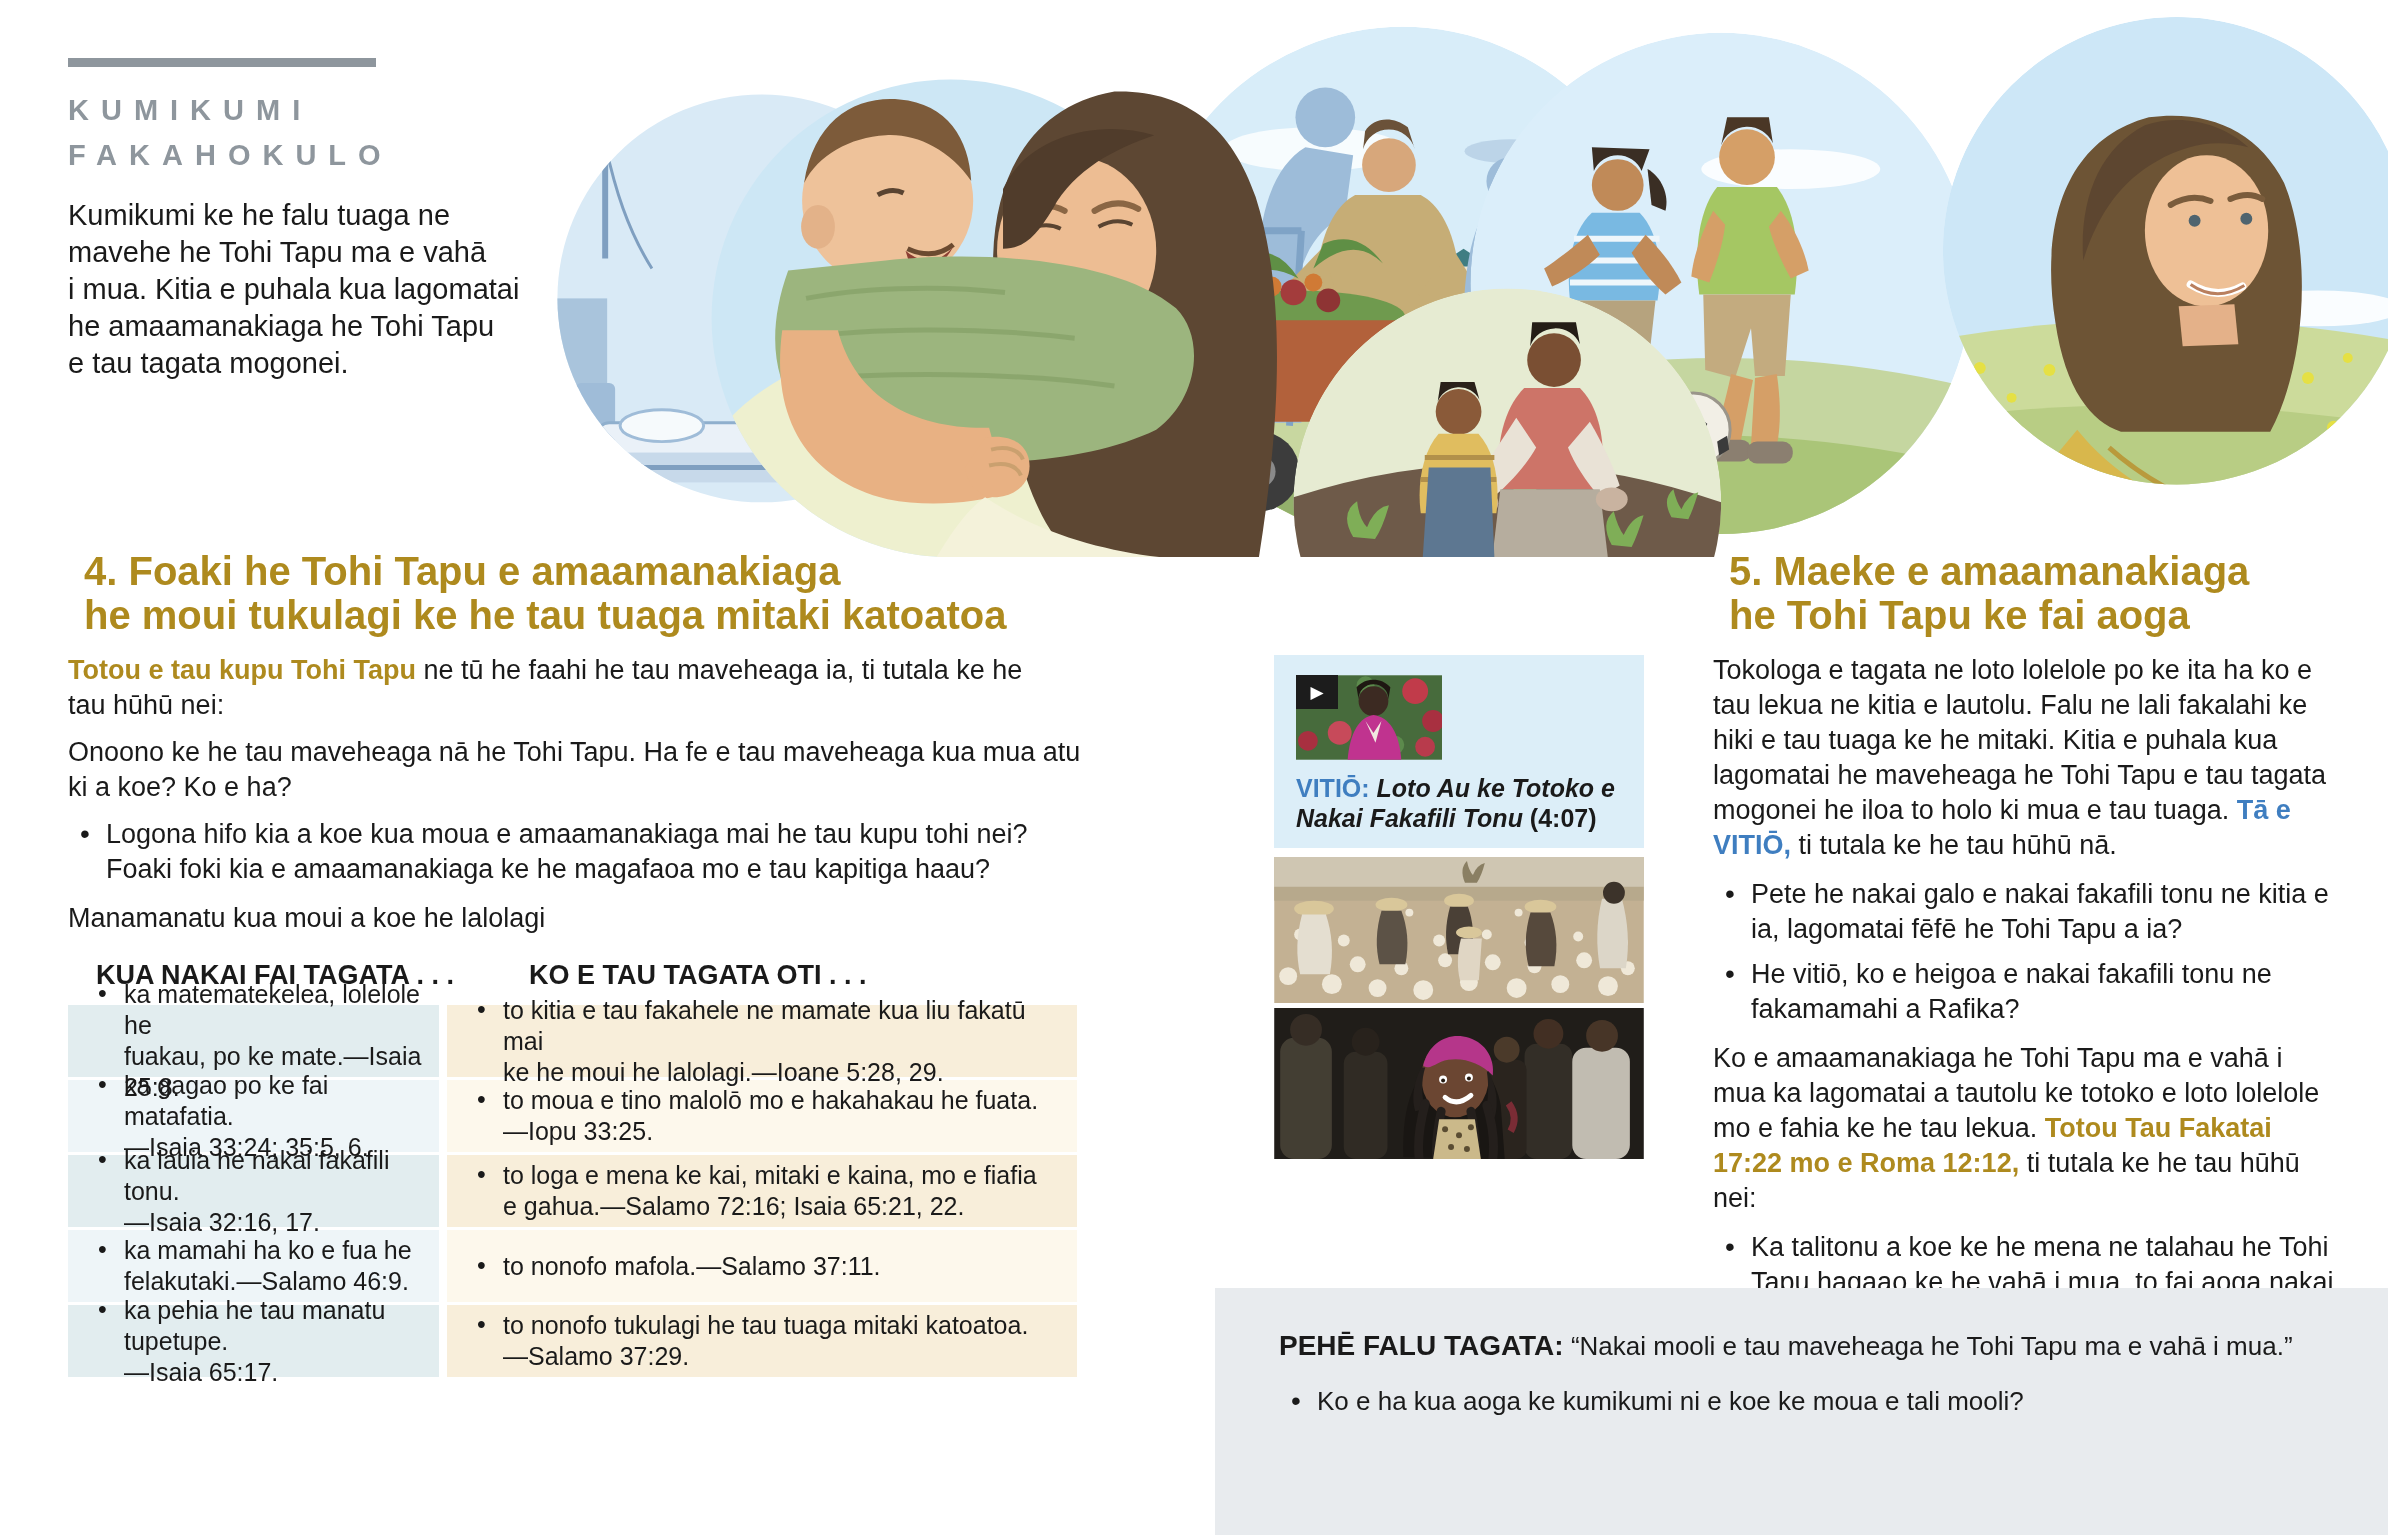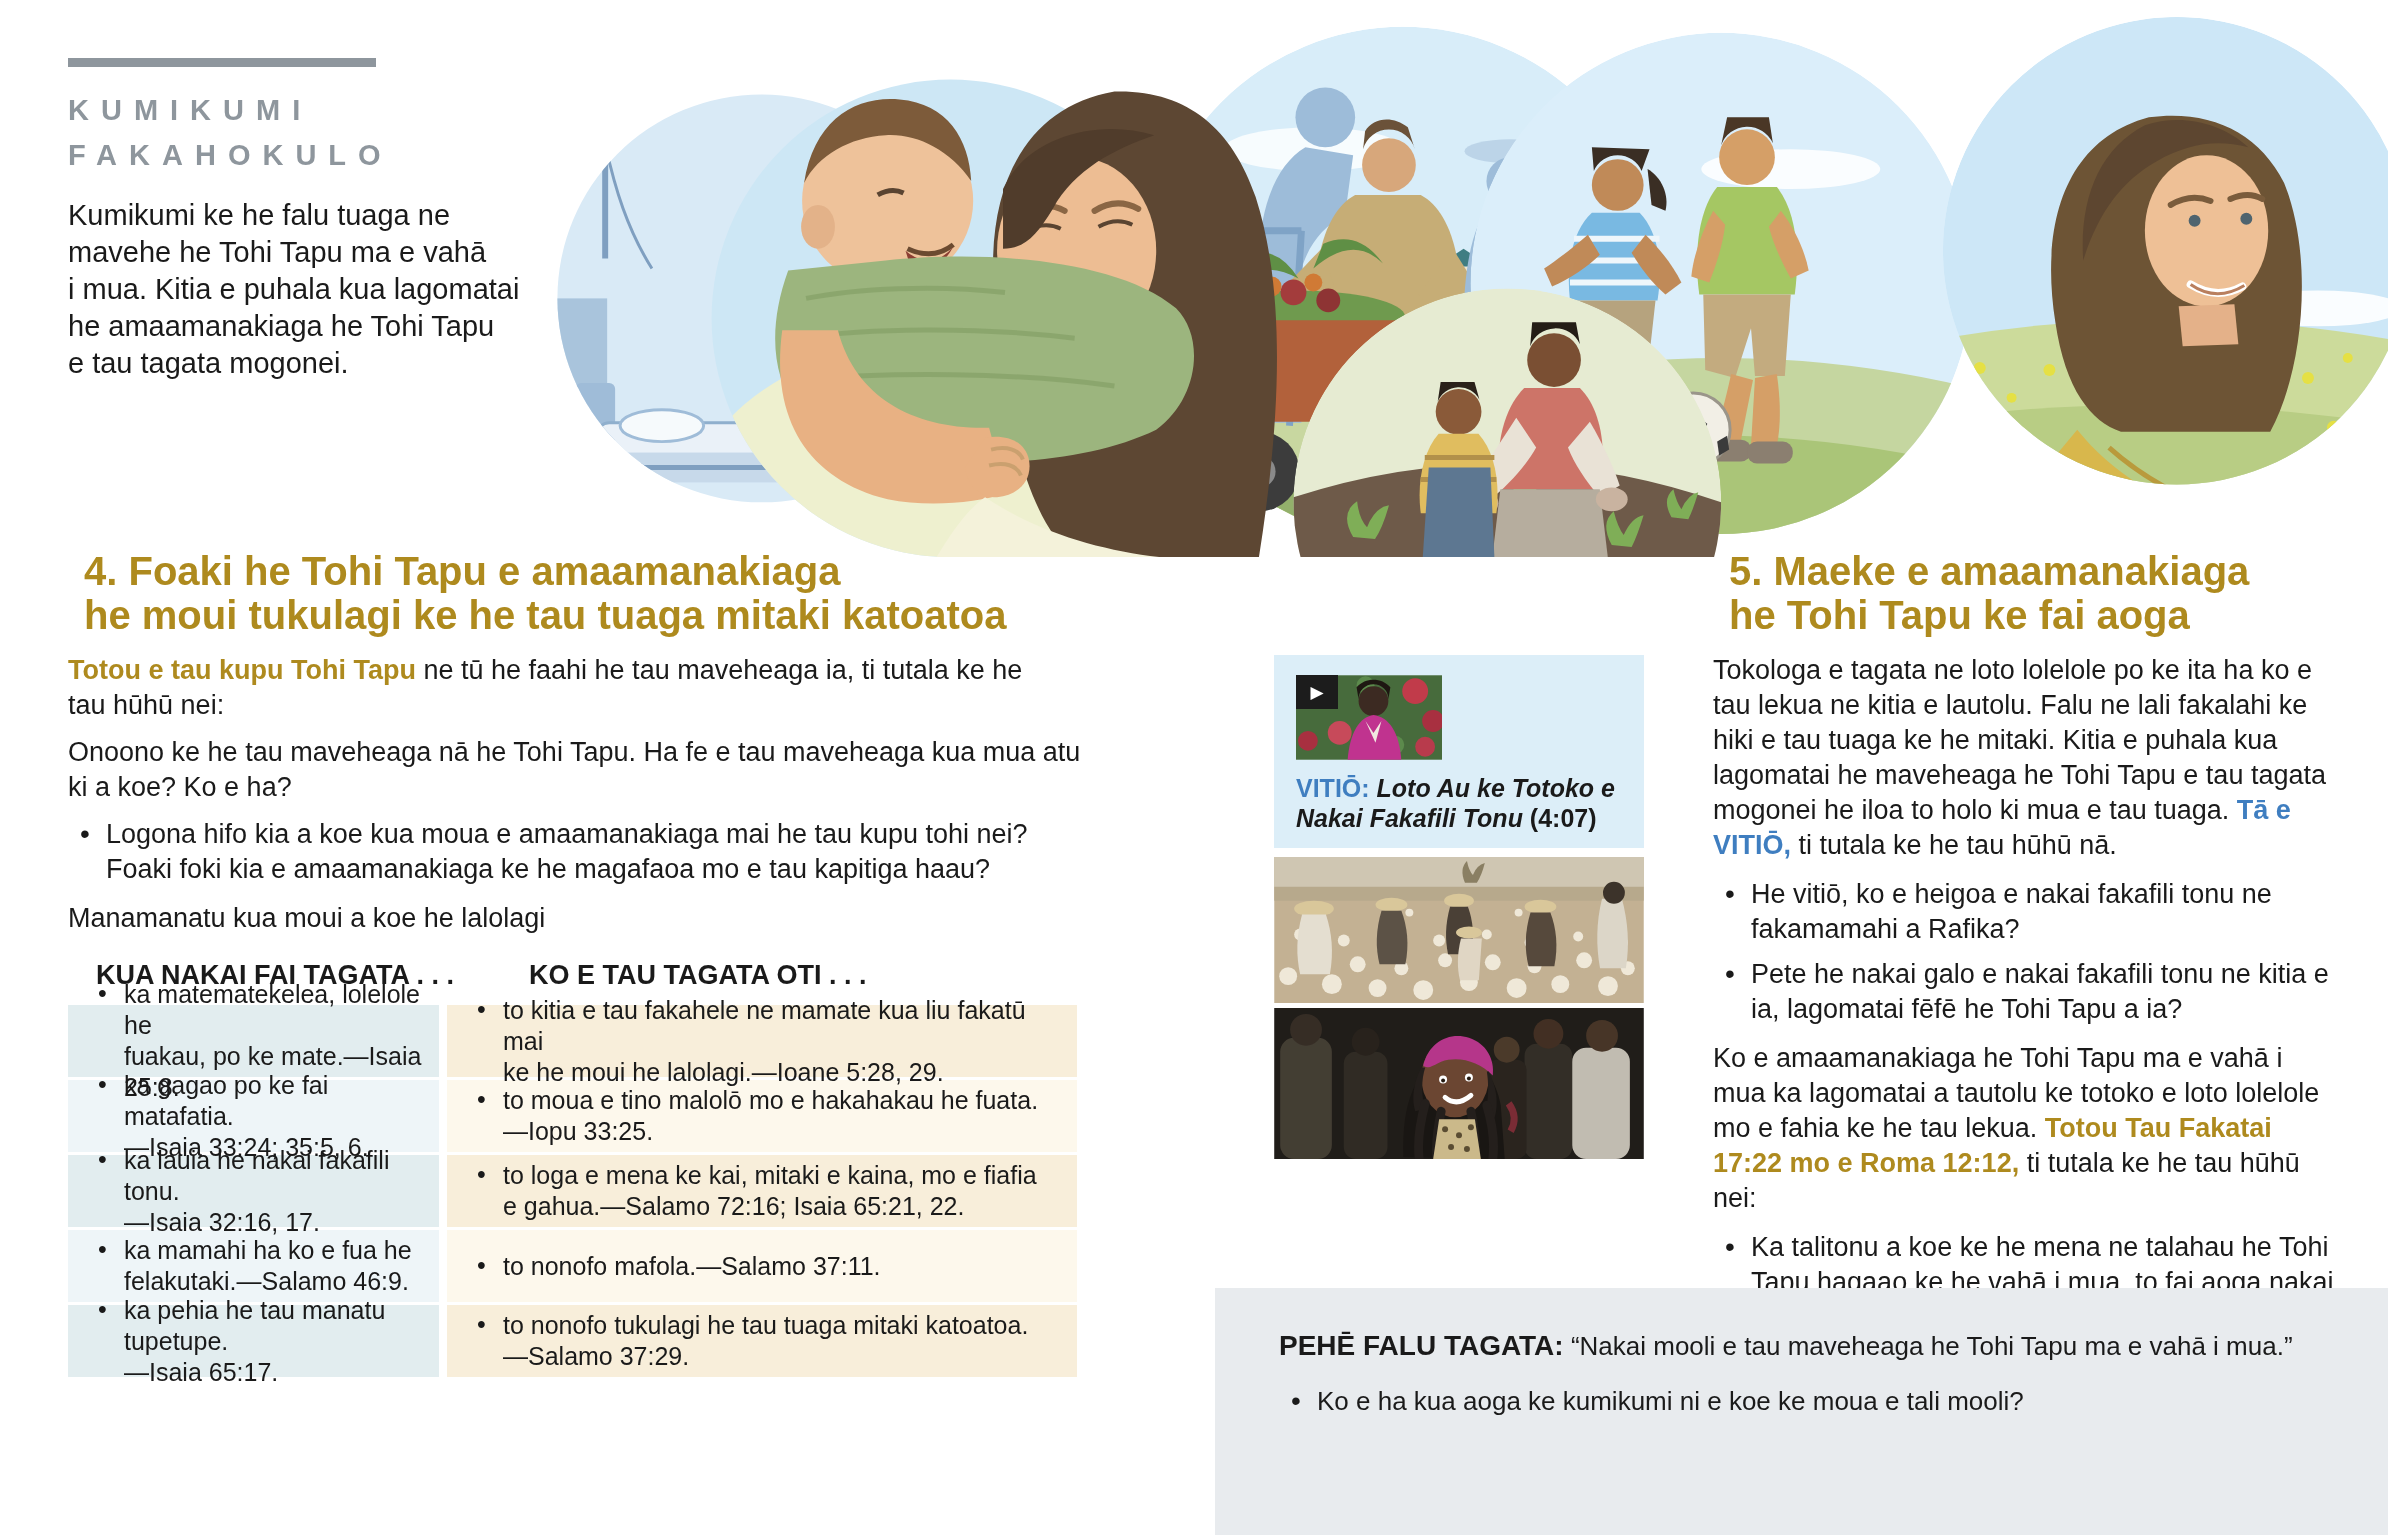--- a/index.html
+++ b/index.html
@@ -561,22 +561,22 @@
       </g>
     </g>
   </svg>
 </div>
 
 <div class="sec5">
   <h2 class="sec pre">5. Maeke e amaamanakiaga
 he Tohi Tapu ke fai aoga</h2>
   <p class="body-p"><span>Tokologa e tagata ne loto lolelole po ke ita ha ko e tau lekua ne kitia e lautolu. Falu ne lali fakalahi ke hiki e tau tuaga ke he mitaki. Kitia e puhala kua lagomatai he maveheaga he Tohi Tapu e tau tagata mogonei he iloa to holo ki mua e tau tuaga. </span><span class="bluelink">Tā e VITIŌ,</span><span> ti tutala ke he tau hūhū nā.</span></p>
   <div class="blist">
+    <div class="bl">Pete he nakai galo e nakai fakafili tonu ne kitia e ia, lagomatai fēfē he Tohi Tapu a ia?</div>
     <div class="bl">He vitiō, ko e heigoa e nakai fakafili tonu ne fakamamahi a Rafika?</div>
-    <div class="bl">Pete he nakai galo e nakai fakafili tonu ne kitia e ia, lagomatai fēfē he Tohi Tapu a ia?</div>
   </div>
   <p class="body-p"><span>Ko e amaamanakiaga he Tohi Tapu ma e vahā i mua ka lagomatai a tautolu ke totoko e loto lolelole mo e fahia ke he tau lekua. </span><span class="goldlink">Totou Tau Fakatai 17:22 mo e Roma 12:12,</span><span> ti tutala ke he tau hūhū nei:</span></p>
   <div class="blist">
     <div class="bl">Ka talitonu a koe ke he mena ne talahau he Tohi Tapu hagaao ke he vahā i mua, to fai aoga nakai ke he moui haau mogonei? Ko e ha?</div>
   </div>
 </div>
 
 <div class="callout">
   <div class="callout-line"><span class="callout-lead">PEHĒ FALU TAGATA:</span><span> “Nakai mooli e tau maveheaga he Tohi Tapu ma e vahā i mua.”</span></div>
   <div class="bl">Ko e ha kua aoga ke kumikumi ni e koe ke moua e tali mooli?</div>

